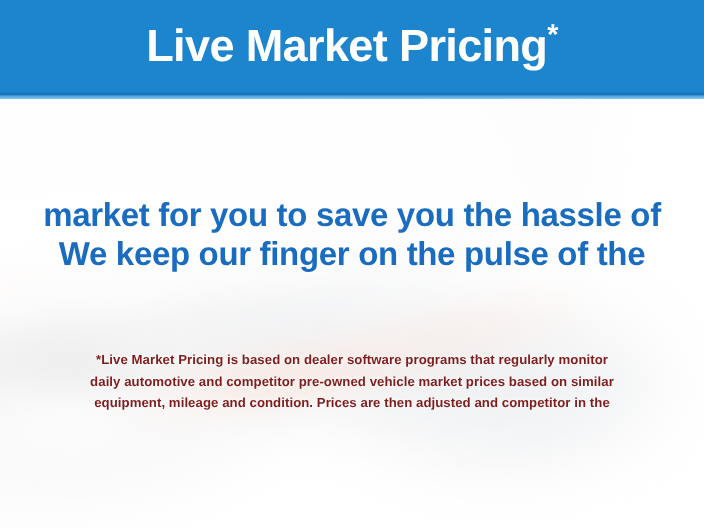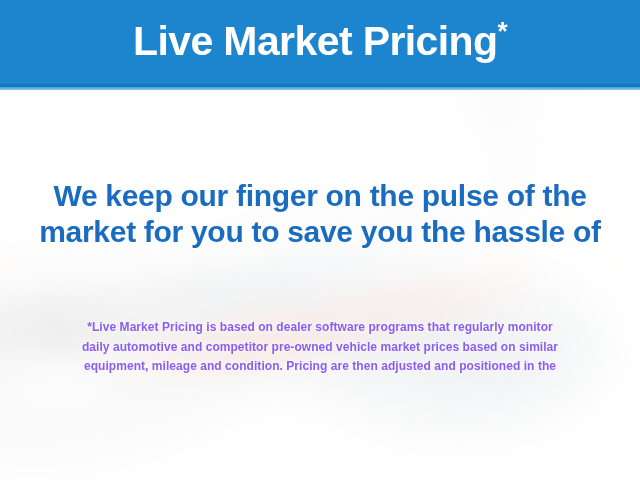--- a/index.html
+++ b/index.html
@@ -241,21 +241,21 @@
   }
   .headline .hl-line { display: block; }
 
   
   .fineprint {
     position: absolute;
     left: 20px;
     top: 318px;
     width: 600px;
     text-align: center;
-    color: #8b5cf6;
+    color: #7f1d1d;
     font-size: 12px;
     font-weight: bold;
     line-height: 19.5px;
     letter-spacing: 0.05px;
     text-shadow:
       0 0 4px rgba(255,255,255,0.95),
       0 0 8px rgba(255,255,255,0.8);
   }
   .fineprint .fp-line { display: block; }
 </style>
@@ -283,23 +283,23 @@
     <div class="bg-veil"></div>
     <div class="bg-veil2"></div>
   </div>
 
   <div class="banner">
     <h1 class="banner-title"><span>Live Market Pricing</span><span class="star">*</span></h1>
   </div>
   <div class="banner-underline"></div>
 
   <div class="headline">
+    <span class="hl-line">market for you to save you the hassle of</span>
     <span class="hl-line">We keep our finger on the pulse of the</span>
-    <span class="hl-line">market for you to save you the hassle of</span>
   </div>
 
   <div class="fineprint">
     <span class="fp-line">*Live Market Pricing is based on dealer software programs that regularly monitor</span>
     <span class="fp-line">daily automotive and competitor pre-owned vehicle market prices based on similar</span>
-    <span class="fp-line">equipment, mileage and condition. Pricing are then adjusted and positioned in the</span>
+    <span class="fp-line">equipment, mileage and condition. Prices are then adjusted and competitor in the</span>
   </div>
 
 </div>
 
 </body></html>

